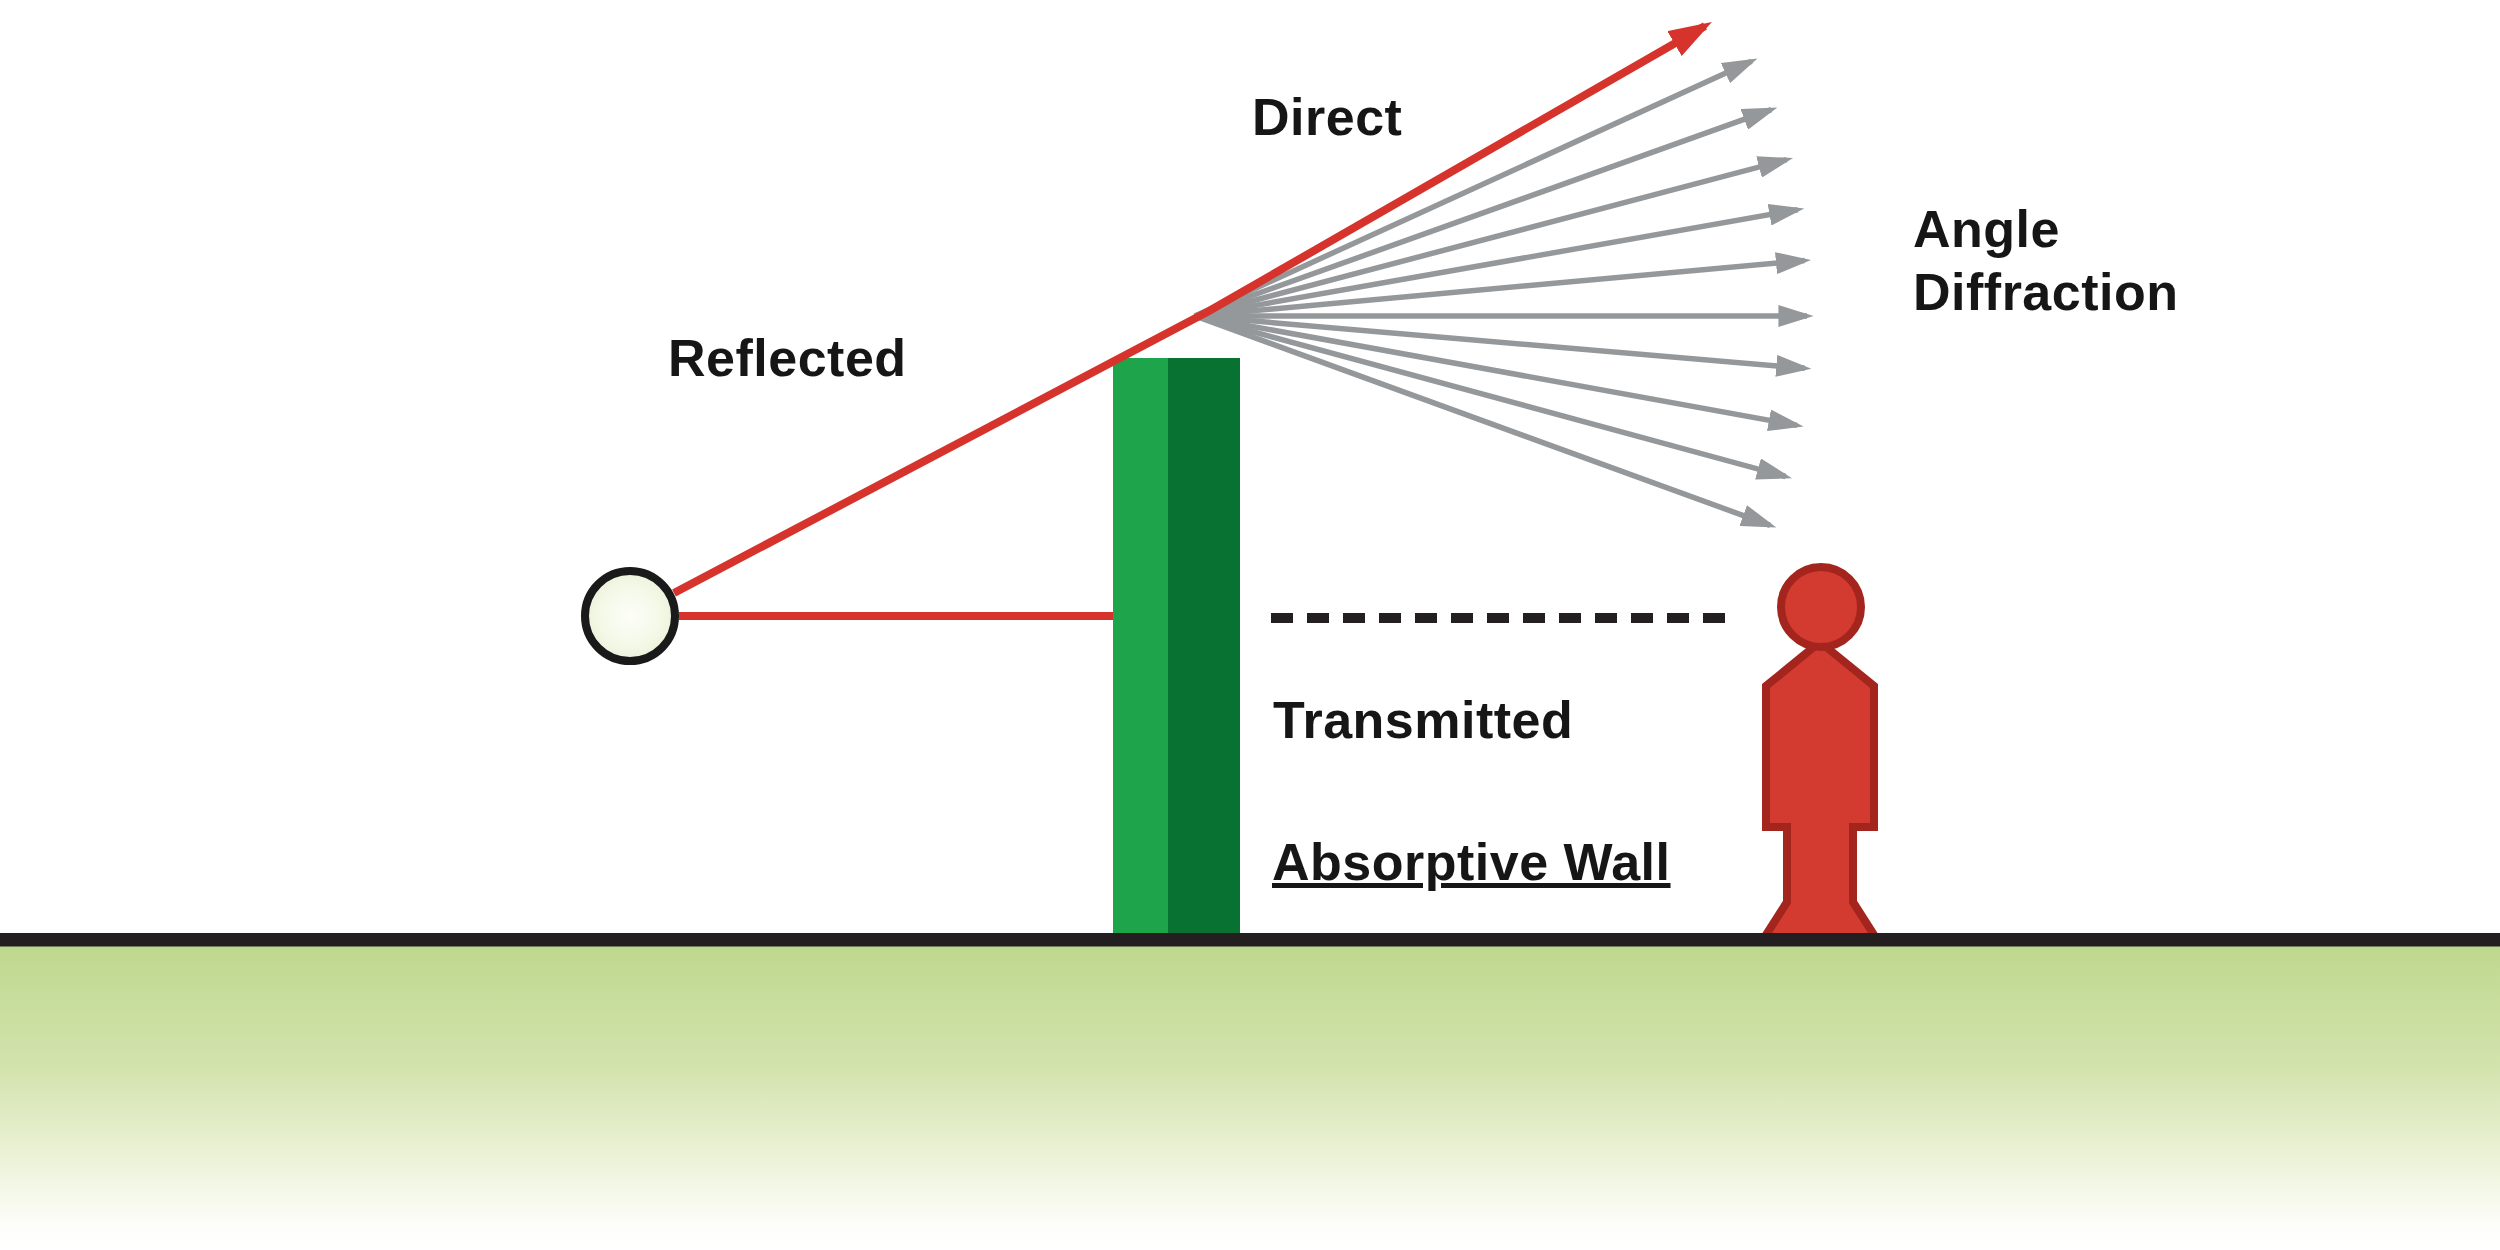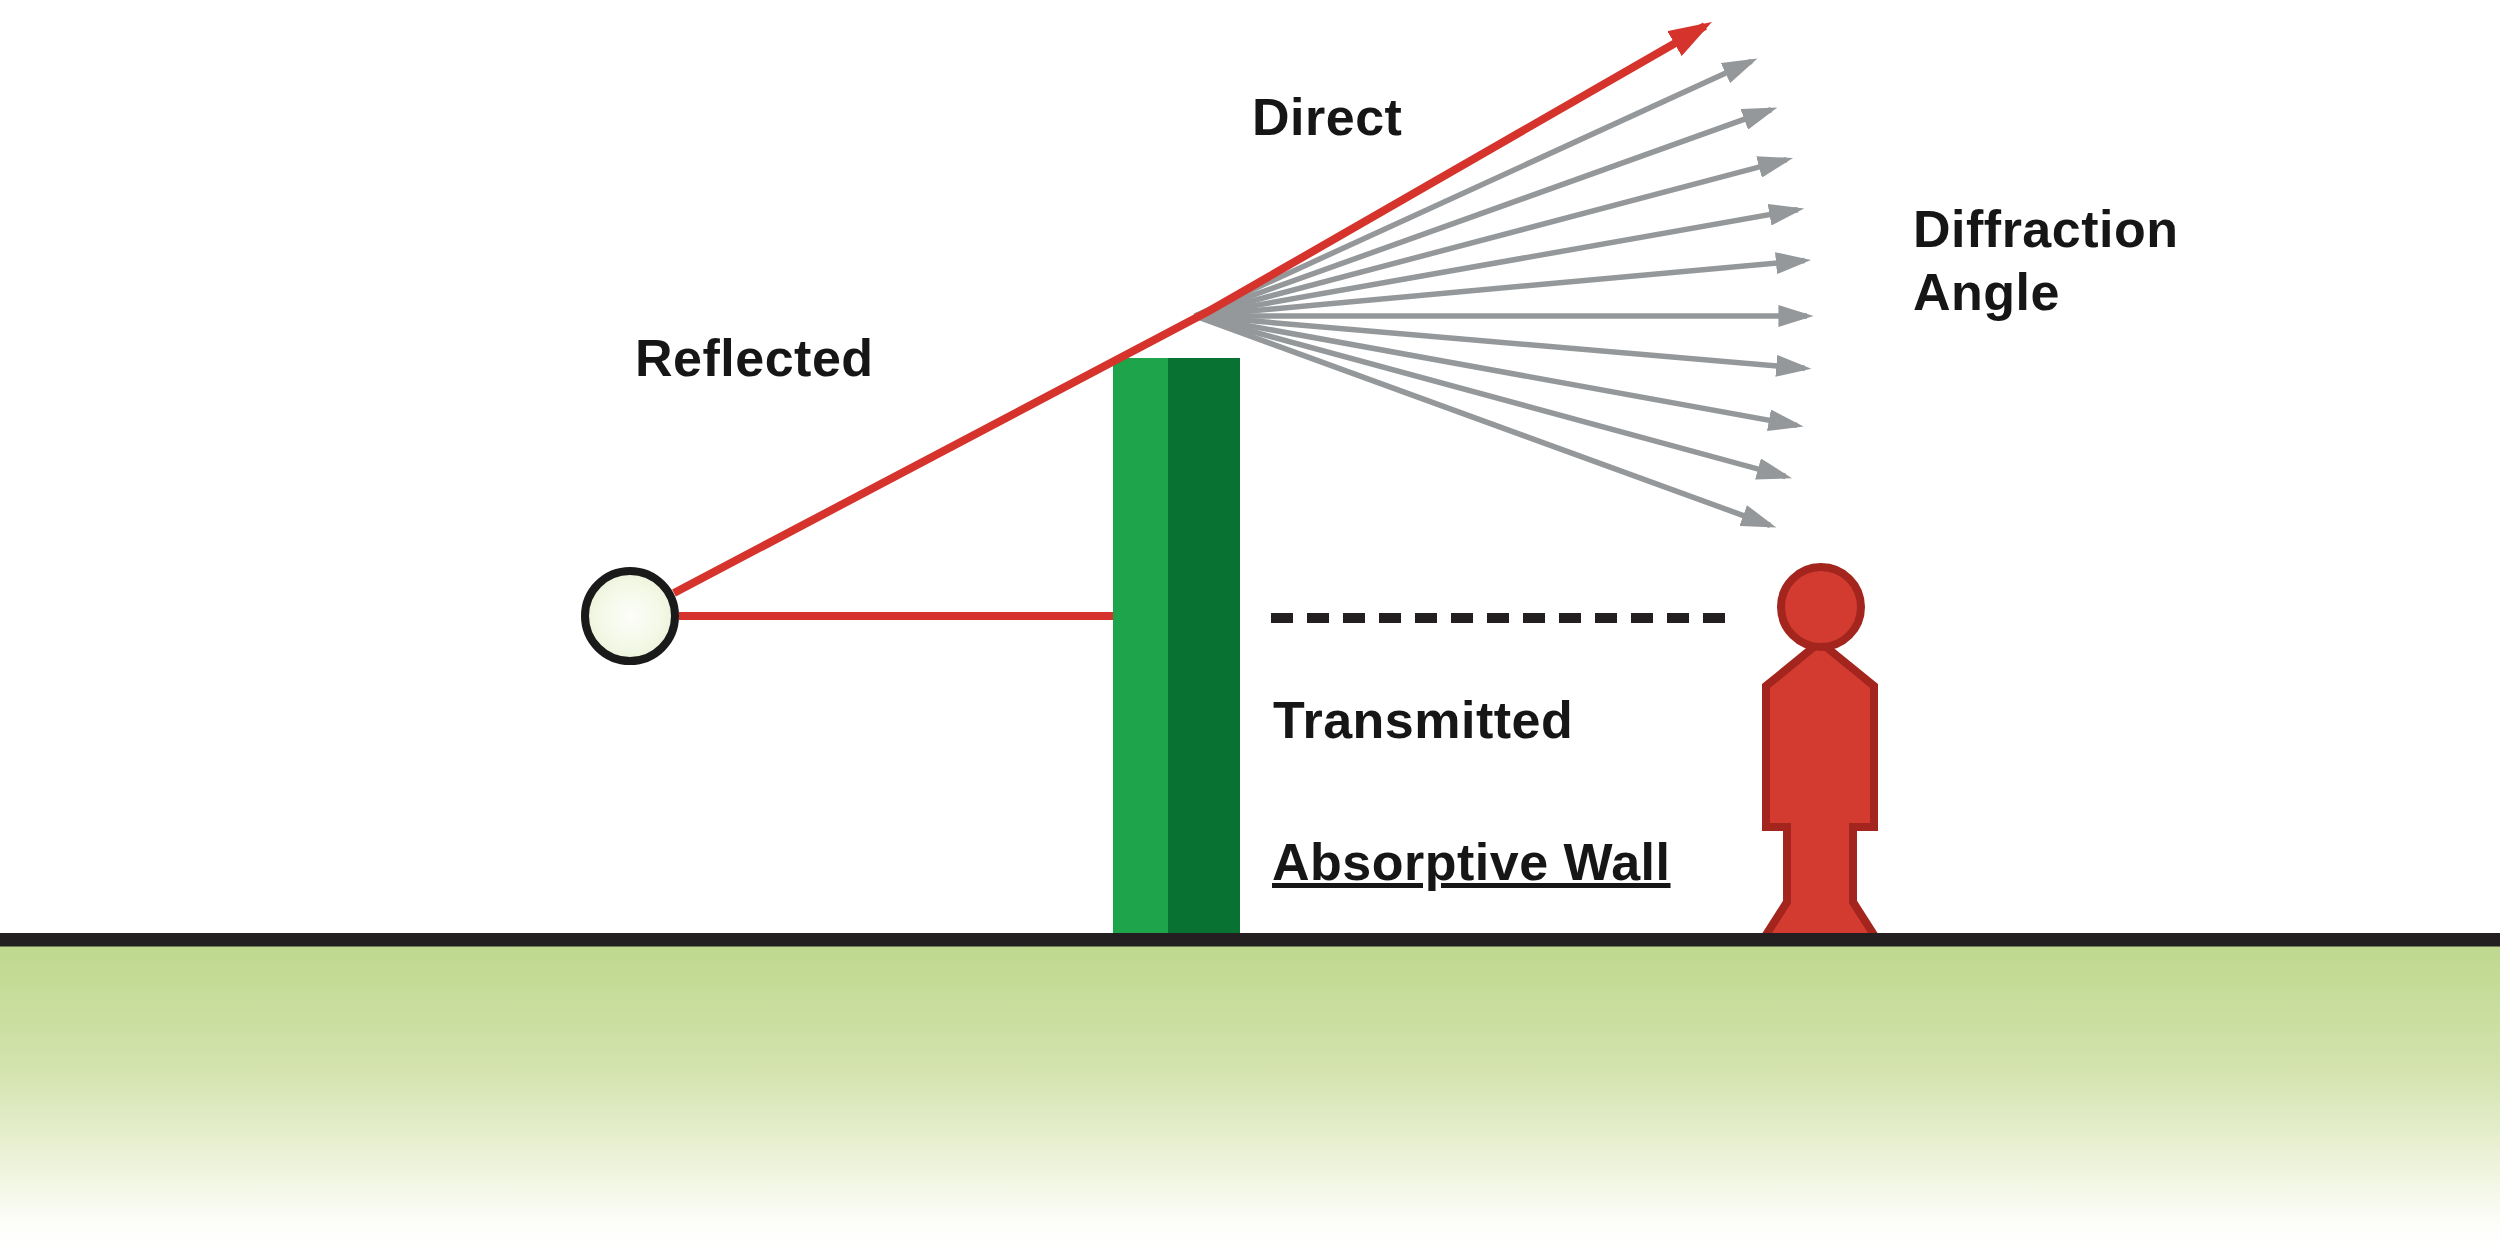--- a/index.html
+++ b/index.html
@@ -26,21 +26,21 @@
   }
   .label {
     position: absolute;
     font-weight: bold;
     font-size: 52px;
     line-height: 1.0;
     color: var(--text-black, #161616);
     white-space: nowrap;
     letter-spacing: 0.5px;
   }
-  .label-reflected   { left: 635px;  top: 332px; }
+  .label-reflected   { left: 668px;  top: 332px; }
   .label-direct      { left: 1252px; top: 91px;  }
   .label-diffraction { left: 1913px; top: 198px; line-height: 63px; }
   .label-transmitted { left: 1273px; top: 646px; margin-top: 48px; }
   .label-wall        { left: 1272px; top: 836px; text-decoration: underline; }
 
   .gray-ray {
     stroke: var(--ray-gray, #95989a);
     stroke-width: 5.5;
     fill: none;
   }
@@ -132,21 +132,21 @@
     <line class="red-ray" x1="679" y1="616" x2="1113" y2="616"></line>
 
     <circle class="source-ball" cx="630" cy="616" r="45" fill="url(#sourceGrad)"></circle>
   </svg>
 
   <div class="label label-direct">Direct</div>
 
   <div class="label label-reflected">Reflected</div>
 
   <div class="label label-diffraction">
+    <div>Angle</div>
     <div>Diffraction</div>
-    <div>Angle</div>
   </div>
 
   <div class="label label-transmitted">Transmitted</div>
 
   <div class="label label-wall">Absorptive Wall</div>
 
 </div>
 
 </body></html>

